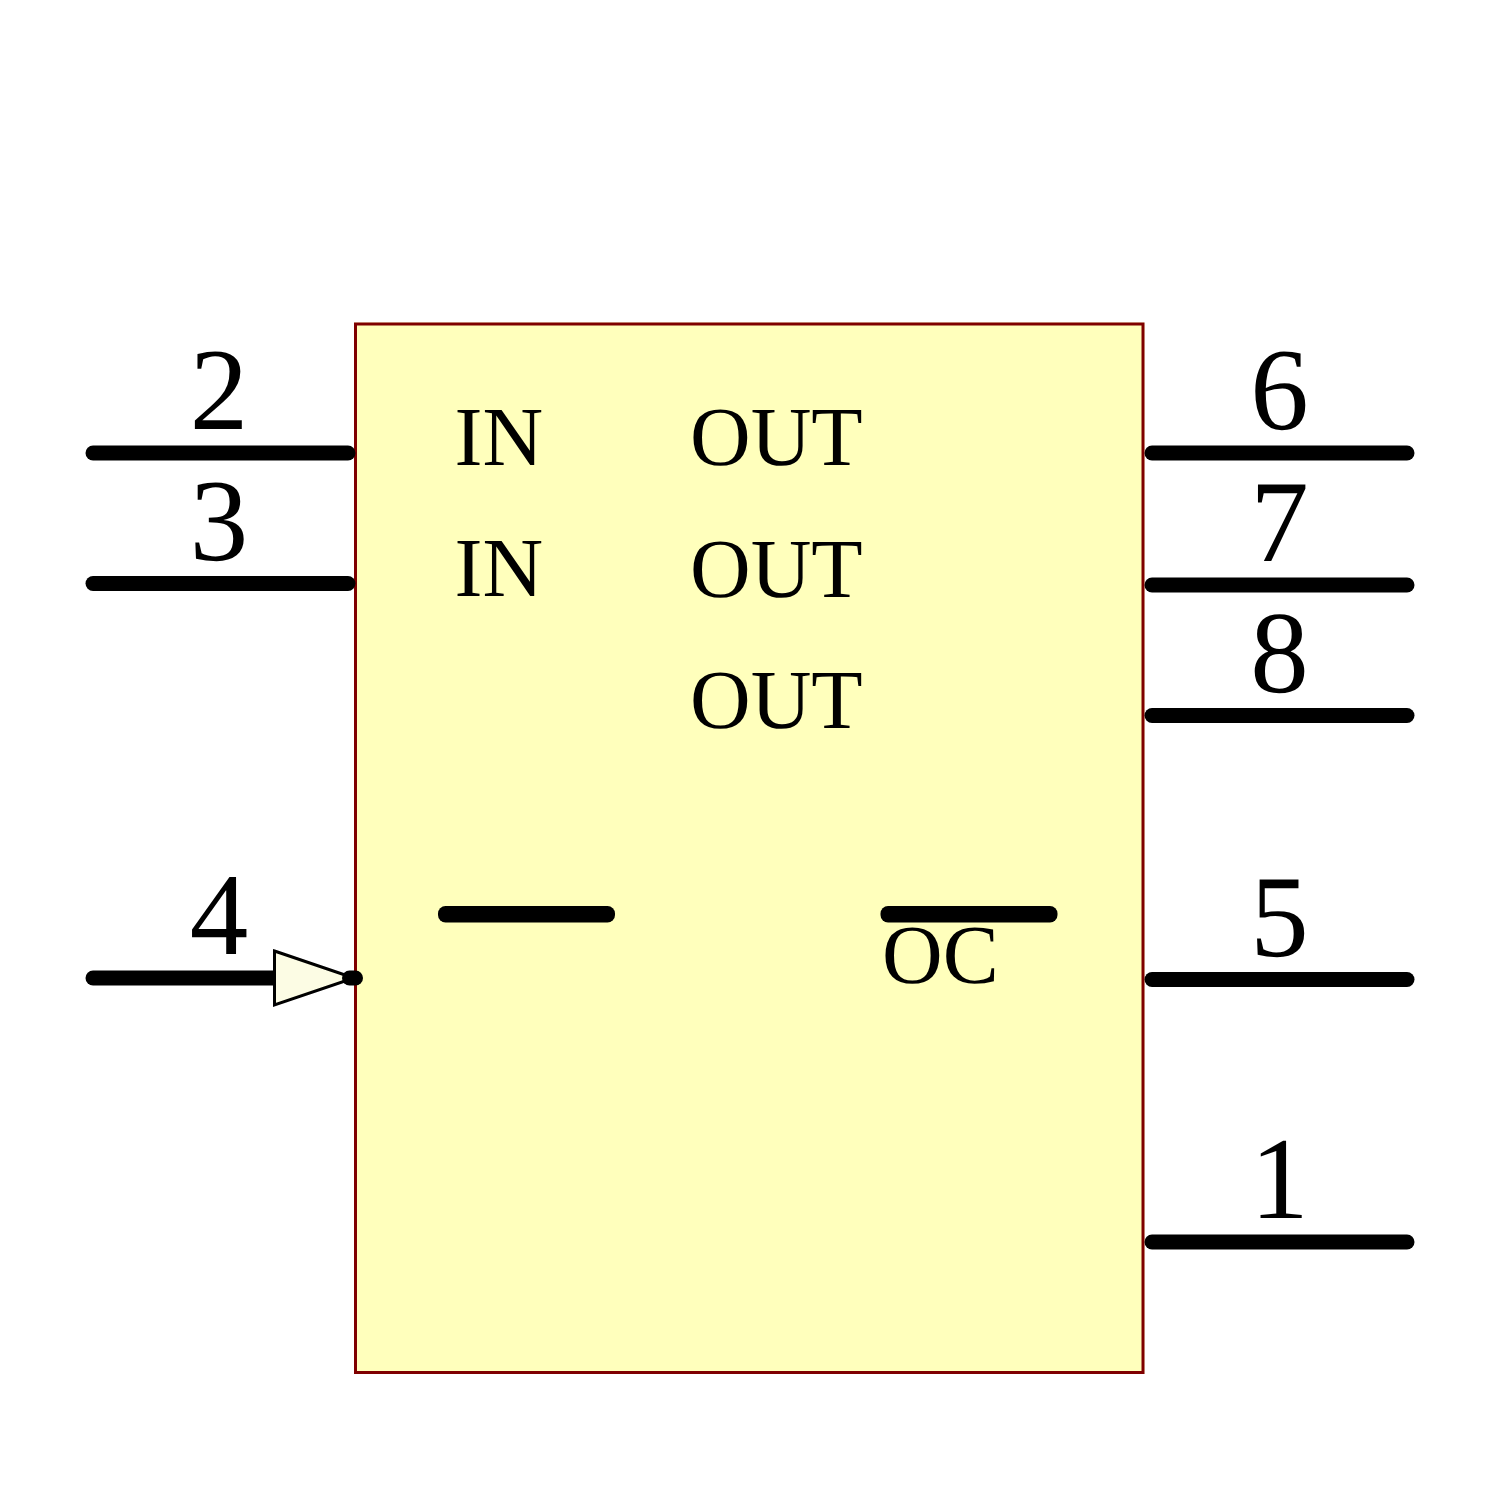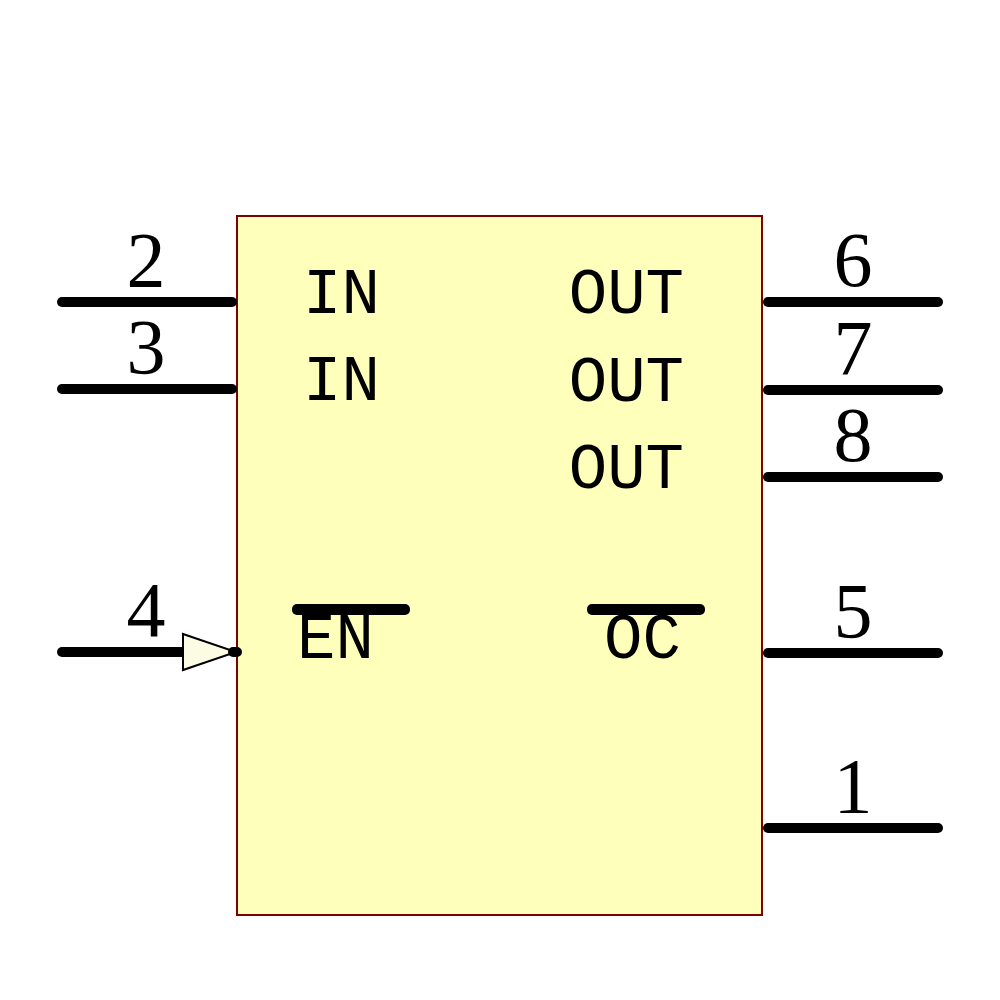--- a/index.html
+++ b/index.html
@@ -68,37 +68,36 @@
   .num-2 { top: 221px; }
   .num-3 { top: 308px; }
   .num-4 { top: 571px; }
   .num-6 { top: 221px; }
   .num-7 { top: 309px; }
   .num-8 { top: 396px; }
   .num-5 { top: 572px; }
   .num-1 { top: 747px; }
   .pin-label {
     position: absolute;
-    font-size: 64px;
+    font-size: 56px;
     line-height: 1;
     white-space: nowrap;
-    font-family: Liberation Mono, monospace;
   }
   .label-right {
     width: 240px;
-    left: 444px;
-    text-align: right;
+    left: 460px;
+    text-align: left;
   }
   .label-in-1  { left: 303px; top: 264px; }
   .label-in-2  { left: 303px; top: 351px; }
   .label-out-1 { top: 264px; }
   .label-out-2 { top: 352px; }
   .label-out-3 { top: 439px; }
   .label-en    { left: 297px; top: 609px; }
-  .label-oc    { left: 588px; top: 609px; margin-left: 16px; }
+  .label-oc    { left: 588px; top: 609px; }
   .label-gnd   { top: 792px; }
   .overline-bar {
     position: absolute;
     height: 11px;
     background: #000000;
     border-radius: 5px;
   }
   .bar-en { left: 292px; top: 604px; width: 118px; }
   .bar-oc { left: 587px; top: 604px; width: 118px; }
 </style>
@@ -130,21 +129,20 @@
   <div class="pin-number num-right num-6">6</div>
   <div class="pin-number num-right num-7">7</div>
   <div class="pin-number num-right num-8">8</div>
   <div class="pin-number num-right num-5">5</div>
   <div class="pin-number num-right num-1">1</div>
 
   <div class="pin-label label-in-1">IN</div>
   <div class="pin-label label-in-2">IN</div>
 
   <div class="overline-bar bar-en"></div>
-  <div class="pin-label label-en">EN</div>
 
   <div class="pin-label label-right label-out-1">OUT</div>
   <div class="pin-label label-right label-out-2">OUT</div>
   <div class="pin-label label-right label-out-3">OUT</div>
 
   <div class="overline-bar bar-oc"></div>
   <div class="pin-label label-oc">OC</div>
 
 
 </div>

